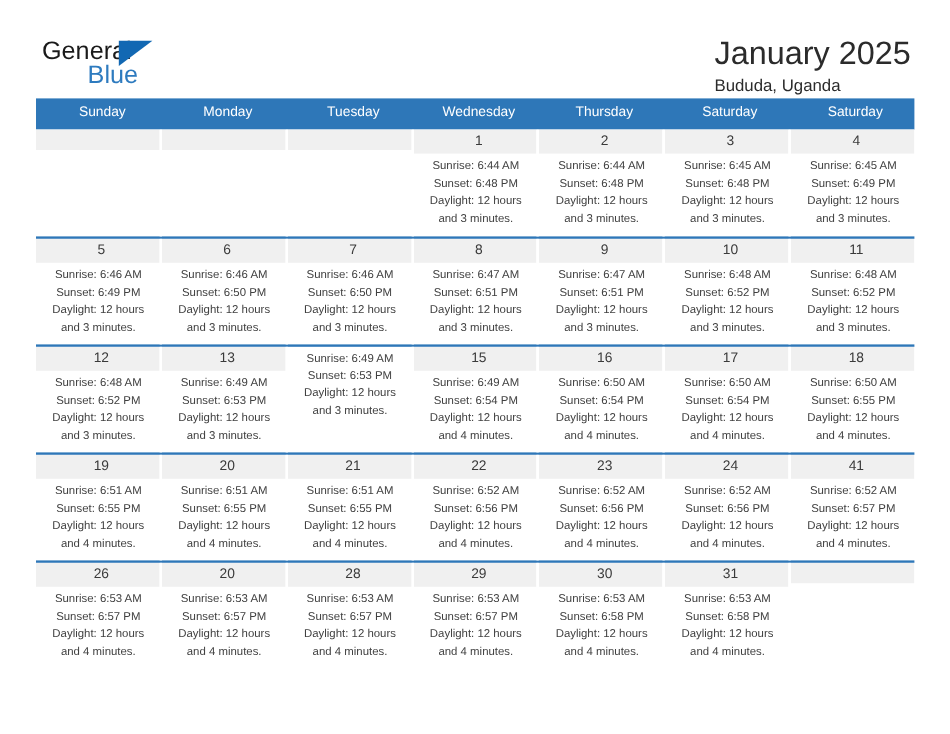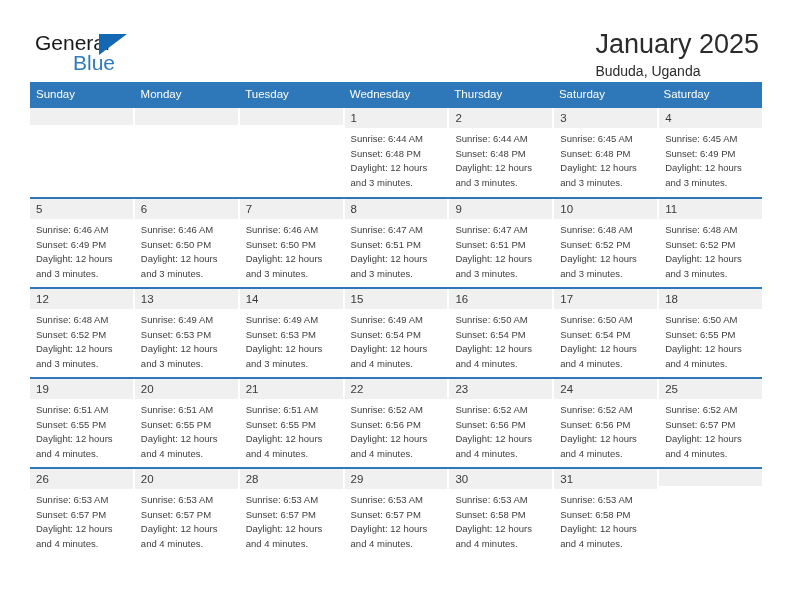--- a/index.html
+++ b/index.html
@@ -82,20 +82,21 @@
     color: #2b2b2b;
     margin-top: 6px;
     line-height: 1.1;
   }
 
   
   .calendar {
     margin: 8px 30px 0 30px;
     width: 732px;
     box-sizing: border-box;
+    text-align: center;
   }
 
   .weekday-row {
     display: flex;
     background: #2e77b8;
   }
   .weekday-cell {
     flex: 1 1 0;
     color: #ffffff;
     font-size: 11.5px;
@@ -302,21 +303,20 @@
           </div>
           <div class="day-cell">
             <div class="day-num">13</div>
             <div class="day-body">
               <div>Sunrise: 6:49 AM</div>
               <div>Sunset: 6:53 PM</div>
               <div class="wrap2">Daylight: 12 hours and 3 minutes.</div>
             </div>
           </div>
           <div class="day-cell">
-            <div class="day-num">14</div>
             <div class="day-body">
               <div>Sunrise: 6:49 AM</div>
               <div>Sunset: 6:53 PM</div>
               <div class="wrap2">Daylight: 12 hours and 3 minutes.</div>
             </div>
           </div>
           <div class="day-cell">
             <div class="day-num">15</div>
             <div class="day-body">
               <div>Sunrise: 6:49 AM</div>
@@ -392,21 +392,21 @@
           </div>
           <div class="day-cell">
             <div class="day-num">24</div>
             <div class="day-body">
               <div>Sunrise: 6:52 AM</div>
               <div>Sunset: 6:56 PM</div>
               <div class="wrap2">Daylight: 12 hours and 4 minutes.</div>
             </div>
           </div>
           <div class="day-cell">
-            <div class="day-num">25</div>
+            <div class="day-num">41</div>
             <div class="day-body">
               <div>Sunrise: 6:52 AM</div>
               <div>Sunset: 6:57 PM</div>
               <div class="wrap2">Daylight: 12 hours and 4 minutes.</div>
             </div>
           </div>
         </div>
         <div class="week-row">
           <div class="day-cell">
             <div class="day-num">26</div>

